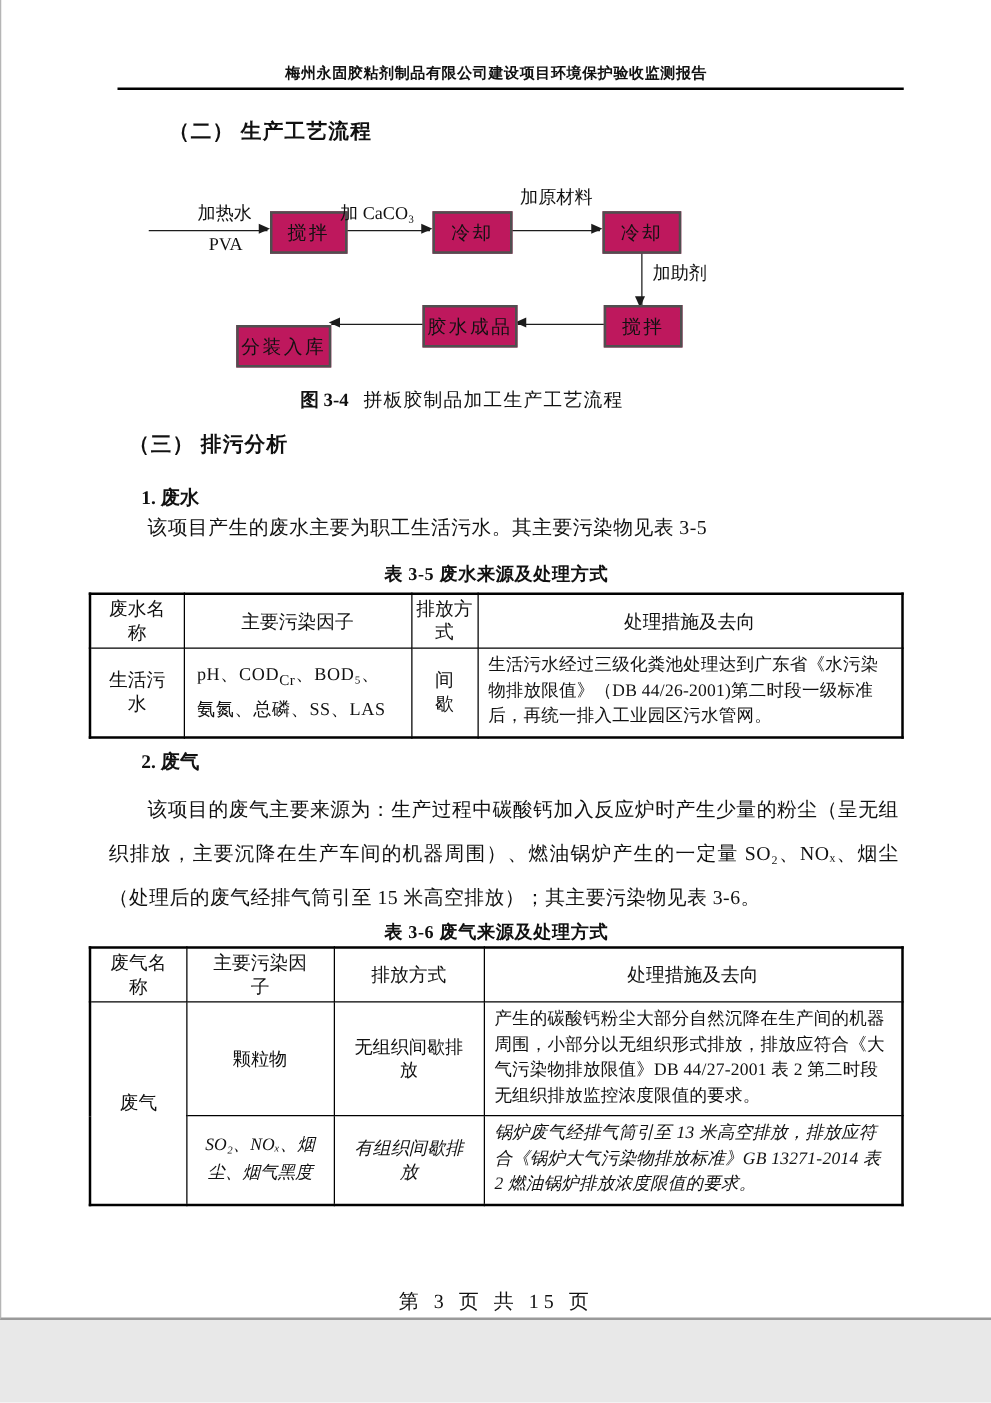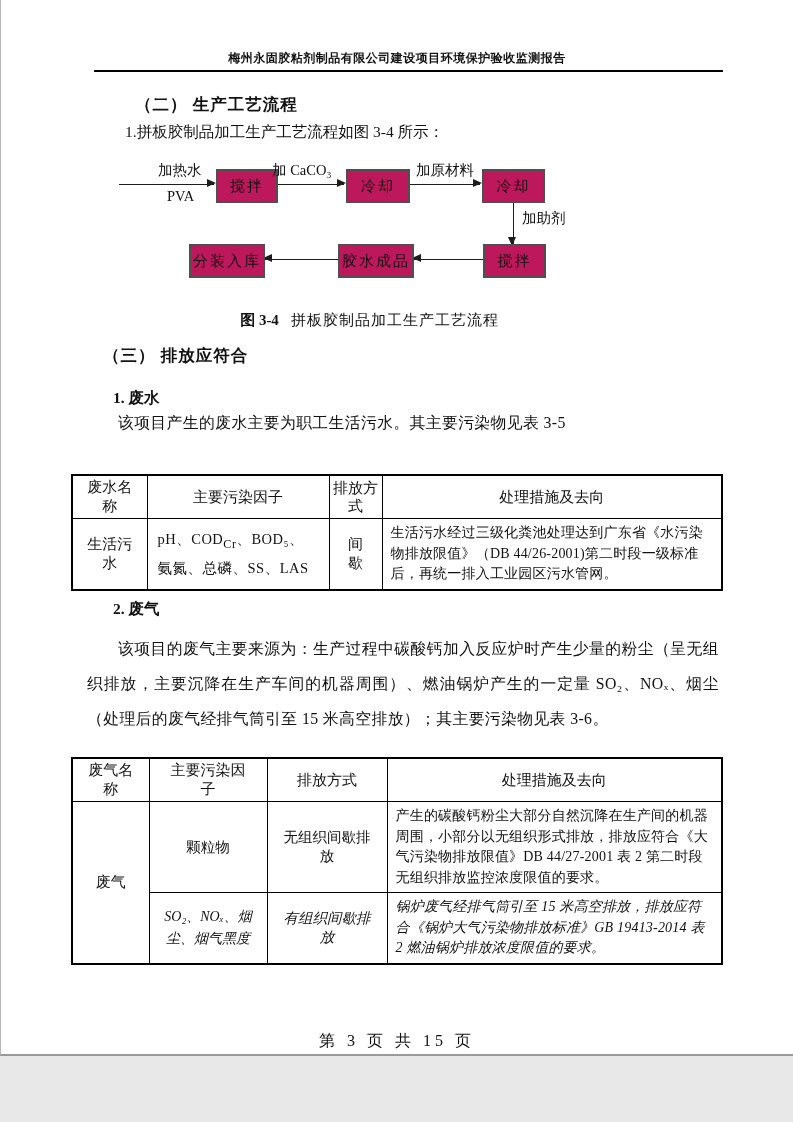--- a/index.html
+++ b/index.html
@@ -104,61 +104,61 @@
 </style>
 </head>
 <body>
 
 <div class="page">
 
   <div class="abs header-title">梅州永固胶粘剂制品有限公司建设项目环境保护验收监测报告</div>
   <div class="abs header-rule"></div>
 
   <div class="abs h-major" style="left:102px; top:94px;margin-left:32px;">（二） 生产工艺流程</div>
-  <div class="abs body-line" style="left:124px; top:122px;">1.拼板胶制品加工生产工艺流程如图 3-4 所示：</div>
 
   <div class="abs" style="left:0; top:0; width:793px; height:340px;">
 
     <div class="flabel" style="left:157px; top:161px;">加热水</div>
     <div class="flabel" style="left:166px; top:188px; font-family:'Liberation Serif',serif;">PVA</div>
     <div class="harrow r" style="left:118px; top:184px; width:95px;"></div>
 
     <div class="fbox" style="left:215px; top:169px; width:62px; height:34px;">搅拌</div>
 
     <div class="flabel" style="left:271px; top:161px;">加 CaCO₃</div>
     <div class="harrow r" style="left:277px; top:184px; width:66px;"></div>
 
     <div class="fbox" style="left:345px; top:169px; width:64px; height:34px;">冷却</div>
 
-    <div class="flabel" style="left:415px; top:161px;">加原材料</div>
+    <div class="flabel" style="left:415px; top:148px;">加原材料</div>
     <div class="harrow r" style="left:409px; top:184px; width:70px;"></div>
 
     <div class="fbox" style="left:481px; top:169px; width:63px; height:34px;">冷却</div>
 
     <div class="varrow" style="left:512px; top:203px; height:41px;"></div>
     <div class="flabel" style="left:521px; top:209px;">加助剂</div>
 
     <div class="fbox" style="left:482px; top:244px; width:63px; height:34px;">搅拌</div>
 
     <div class="harrow l" style="left:413px; top:259px; width:69px;"></div>
     <div class="fbox" style="left:337px; top:244px; width:76px; height:34px;">胶水成品</div>
 
     <div class="harrow l" style="left:264px; top:259px; width:73px;"></div>
-    <div class="fbox" style="left:188px; top:244px; width:76px; height:34px;">分装入库</div>
+    <div class="fbox" style="left:188px; top:260px; width:76px; height:34px;">分装入库</div>
 
     <div class="abs fig-caption">
       <span class="pfx">图 3-4</span><span class="txt">拼板胶制品加工生产工艺流程</span>
     </div>
   </div>
 
-  <div class="abs h-major" style="left:102px; top:345px;">（三） 排放应符合</div>
+  <div class="abs h-major" style="left:102px; top:345px;">（三） 排污分析</div>
 
   <div class="abs h-minor" style="left:112px; top:388px;">1. 废水</div>
   <div class="abs para" style="top:405px;">该项目产生的废水主要为职工生活污水。其主要污染物见表 3-5</div>
 
+  <div class="abs tbl-caption" style="top:450px;">表 3-5 废水来源及处理方式</div>
   <table class="doc" style="left:70px; top:474px; width:652px;">
     <colgroup>
         <col style="width:75px">
         <col style="width:182px">
         <col style="width:53px">
         <col>
       </colgroup>
     <tbody>
         <tr style="height:41px;">
       <th class="cc">废水名称</th>
@@ -171,20 +171,21 @@
       <td class="pol"><span>pH、COD</span><sub>Cr</sub><span>、BOD₅、氨氮、总磷、SS、LAS</span></td>
       <td class="cc">间歇</td>
       <td class="treat">生活污水经过三级化粪池处理达到广东省《水污染物排放限值》（DB 44/26-2001)第二时段一级标准后，再统一排入工业园区污水管网。</td>
     </tr>
   </tbody>
     </table>
 
   <div class="abs h-minor" style="left:112px; top:599px;">2. 废气</div>
   <div class="abs para" style="top:631px;">该项目的废气主要来源为：生产过程中碳酸钙加入反应炉时产生少量的粉尘（呈无组织排放，主要沉降在生产车间的机器周围）、燃油锅炉产生的一定量 SO₂、NOₓ、烟尘（处理后的废气经排气筒引至 15 米高空排放）；其主要污染物见表 3-6。</div>
 
+  <div class="abs tbl-caption" style="top:736px;">表 3-6 废气来源及处理方式</div>
   <table class="doc" style="left:70px; top:757px; width:652px;">
     <colgroup>
         <col style="width:77px">
         <col style="width:118px">
         <col style="width:120px">
         <col>
       </colgroup>
     <tbody>
         <tr style="height:30px;">
       <th class="cc">废气名称</th>
@@ -194,20 +195,20 @@
     </tr>
     <tr style="height:80px;">
       <td class="cc" rowspan="2">废气</td>
       <td class="cc" style="font-size:14.5px;">颗粒物</td>
       <td class="cc" style="font-size:14.5px;">无组织间歇排放</td>
       <td class="treat">产生的碳酸钙粉尘大部分自然沉降在生产间的机器周围，小部分以无组织形式排放，排放应符合《大气污染物排放限值》DB 44/27-2001 表 2 第二时段无组织排放监控浓度限值的要求。</td>
     </tr>
     <tr style="height:64px;font-style:italic;">
       <td class="cc" style="font-size:14px; line-height:22px; padding:2px 10px;">SO₂、NOₓ、烟尘、烟气黑度</td>
       <td class="cc" style="font-size:14.5px;">有组织间歇排放</td>
-      <td class="treat">锅炉废气经排气筒引至 15 米高空排放，排放应符合《锅炉大气污染物排放标准》GB 19413-2014 表 2 燃油锅炉排放浓度限值的要求。</td>
+      <td class="treat">锅炉废气经排气筒引至 13 米高空排放，排放应符合《锅炉大气污染物排放标准》GB 13271-2014 表 2 燃油锅炉排放浓度限值的要求。</td>
     </tr>
   </tbody>
     </table>
 
   <div class="abs footer">第 3 页 共 15 页</div>
 
 </div>
 
 </body></html>

